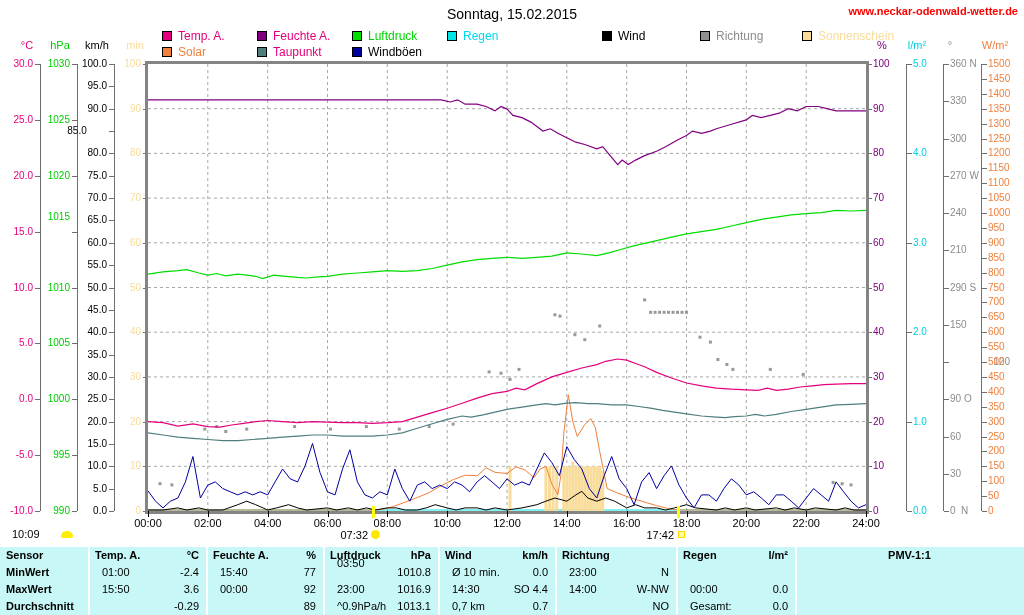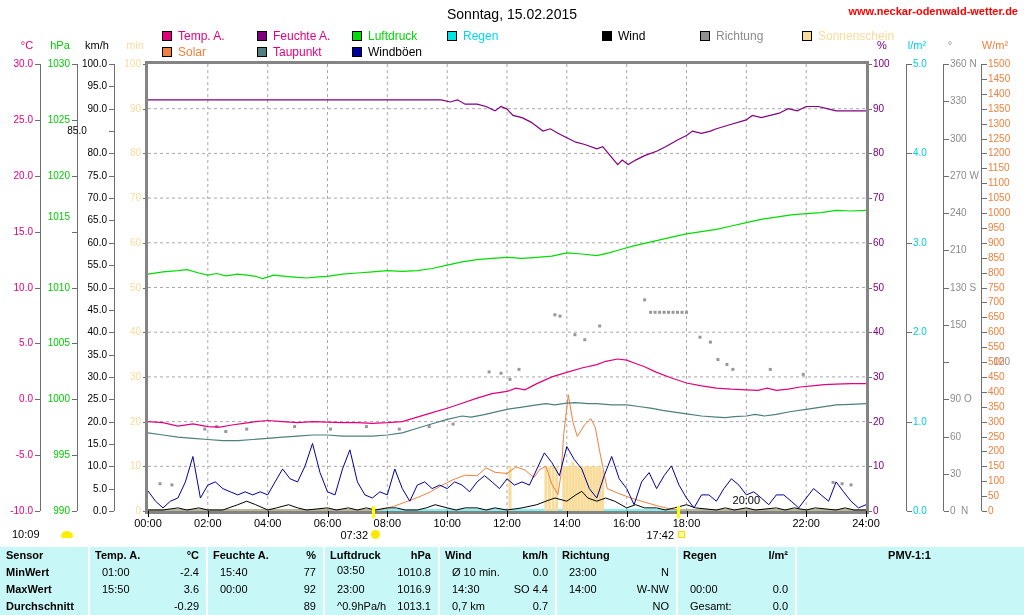--- a/index.html
+++ b/index.html
@@ -209,21 +209,21 @@
       <div class="tick" style="position: absolute; top: 96px; color: rgb(140, 140, 140); left: 950px; width: 60px; text-align: left;">330</div>
       <div class="tickmark" style="position: absolute; left: 944px; top: 139px; width: 5px;"></div>
       <div class="tick" style="position: absolute; top: 134px; color: rgb(140, 140, 140); left: 950px; width: 60px; text-align: left;">300</div>
       <div class="tickmark" style="position: absolute; left: 944px; top: 176px; width: 5px;"></div>
       <div class="tick" style="position: absolute; top: 171px; color: rgb(140, 140, 140); left: 950px; width: 60px; text-align: left;">270 W</div>
       <div class="tickmark" style="position: absolute; left: 944px; top: 213px; width: 5px;"></div>
       <div class="tick" style="position: absolute; top: 208px; color: rgb(140, 140, 140); left: 950px; width: 60px; text-align: left;">240</div>
       <div class="tickmark" style="position: absolute; left: 944px; top: 250px; width: 5px;"></div>
       <div class="tick" style="position: absolute; top: 245px; color: rgb(140, 140, 140); left: 950px; width: 60px; text-align: left;">210</div>
       <div class="tickmark" style="position: absolute; left: 944px; top: 288px; width: 5px;"></div>
-      <div class="tick" style="position: absolute; top: 283px; color: rgb(140, 140, 140); left: 950px; width: 60px; text-align: left;">130 S</div>
+      <div class="tick" style="position: absolute; top: 283px; color: rgb(140, 140, 140); left: 950px; width: 60px; text-align: left;">290 S</div>
       <div class="tickmark" style="position: absolute; left: 944px; top: 325px; width: 5px;"></div>
       <div class="tick" style="position: absolute; top: 320px; color: rgb(140, 140, 140); left: 950px; width: 60px; text-align: left;">150</div>
       <div class="tickmark" style="position: absolute; left: 944px; top: 362px; width: 5px;"></div>
       <div class="tick" style="position: absolute; top: 357px; color: rgb(140, 140, 140); left: 950px; width: 60px; text-align: right;">120</div>
       <div class="tickmark" style="position: absolute; left: 944px; top: 399px; width: 5px;"></div>
       <div class="tick" style="position: absolute; top: 394px; color: rgb(140, 140, 140); left: 950px; width: 60px; text-align: left;">90 O</div>
       <div class="tickmark" style="position: absolute; left: 944px; top: 437px; width: 5px;"></div>
       <div class="tick" style="position: absolute; top: 432px; color: rgb(140, 140, 140); left: 950px; width: 60px; text-align: left;">60</div>
       <div class="tickmark" style="position: absolute; left: 944px; top: 474px; width: 5px;"></div>
       <div class="tick" style="position: absolute; top: 469px; color: rgb(140, 140, 140); left: 950px; width: 60px; text-align: left;">30</div>
@@ -402,21 +402,21 @@
       <div class="x-label" style="position: absolute; left: 427.167px; top: 517px;">10:00</div>
       <div class="x-tick" style="position: absolute; left: 507px; top: 511px;"></div>
       <div class="x-label" style="position: absolute; left: 487px; top: 517px;">12:00</div>
       <div class="x-tick" style="position: absolute; left: 566.833px; top: 511px;"></div>
       <div class="x-label" style="position: absolute; left: 546.833px; top: 517px;">14:00</div>
       <div class="x-tick" style="position: absolute; left: 626.667px; top: 511px;"></div>
       <div class="x-label" style="position: absolute; left: 606.667px; top: 517px;">16:00</div>
       <div class="x-tick" style="position: absolute; left: 686.5px; top: 511px;"></div>
       <div class="x-label" style="position: absolute; left: 666.5px; top: 517px;">18:00</div>
       <div class="x-tick" style="position: absolute; left: 746.333px; top: 511px;"></div>
-      <div class="x-label" style="position: absolute; left: 726.333px; top: 494px;">20:00</div>
+      <div class="x-label" style="position: absolute; left: 726.333px; top: 517px;">20:00</div>
       <div class="x-tick" style="position: absolute; left: 806.167px; top: 511px;"></div>
       <div class="x-label" style="position: absolute; left: 786.167px; top: 517px;">22:00</div>
       <div class="x-tick" style="position: absolute; left: 866px; top: 511px;"></div>
       <div class="x-label" style="position: absolute; left: 846px; top: 517px;">24:00</div>
       <div class="sun-marker" style="position: absolute; left: 372.362px; top: 506px;"></div>
       <div class="sun-marker" style="position: absolute; left: 676.525px; top: 506px;"></div>
     </div>
 
   <div class="sun-time" style="left:330px;top:529px;text-align:right">07:32</div>
   <div id="sunrise-icon"></div>
@@ -446,21 +446,21 @@
       <div class="tcell" style="position: absolute; left: 88px; top: 53px; width: 111px; text-align: right;">-0.29</div>
       <div class="tcell bold" style="position: absolute; left: 213px; top: 2px;">Feuchte A.</div>
       <div class="tcell bold" style="position: absolute; left: 206px; top: 2px; width: 110px; text-align: right;">%</div>
       <div class="tcell" style="position: absolute; left: 220px; top: 19px;">15:40</div>
       <div class="tcell" style="position: absolute; left: 206px; top: 19px; width: 110px; text-align: right;">77</div>
       <div class="tcell" style="position: absolute; left: 220px; top: 36px;">00:00</div>
       <div class="tcell" style="position: absolute; left: 206px; top: 36px; width: 110px; text-align: right;">92</div>
       <div class="tcell" style="position: absolute; left: 206px; top: 53px; width: 110px; text-align: right;">89</div>
       <div class="tcell bold" style="position: absolute; left: 330px; top: 2px;">Luftdruck</div>
       <div class="tcell bold" style="position: absolute; left: 323px; top: 2px; width: 108px; text-align: right;">hPa</div>
-      <div class="tcell" style="position: absolute; left: 337px; top: 17px;">03:50</div>
+      <div class="tcell" style="position: absolute; left: 337px; top: 10px;">03:50</div>
       <div class="tcell" style="position: absolute; left: 323px; top: 19px; width: 108px; text-align: right;">1010.8</div>
       <div class="tcell" style="position: absolute; left: 337px; top: 36px;">23:00</div>
       <div class="tcell" style="position: absolute; left: 323px; top: 36px; width: 108px; text-align: right;">1016.9</div>
       <div class="tcell" style="position: absolute; left: 337px; top: 53px;">^0.9hPa/h</div>
       <div class="tcell" style="position: absolute; left: 323px; top: 53px; width: 108px; text-align: right;">1013.1</div>
       <div class="tcell bold" style="position: absolute; left: 445px; top: 2px;">Wind</div>
       <div class="tcell bold" style="position: absolute; left: 438px; top: 2px; width: 110px; text-align: right;">km/h</div>
       <div class="tcell" style="position: absolute; left: 452px; top: 19px;">Ø 10 min.</div>
       <div class="tcell" style="position: absolute; left: 438px; top: 19px; width: 110px; text-align: right;">0.0</div>
       <div class="tcell" style="position: absolute; left: 452px; top: 36px;">14:30</div>

